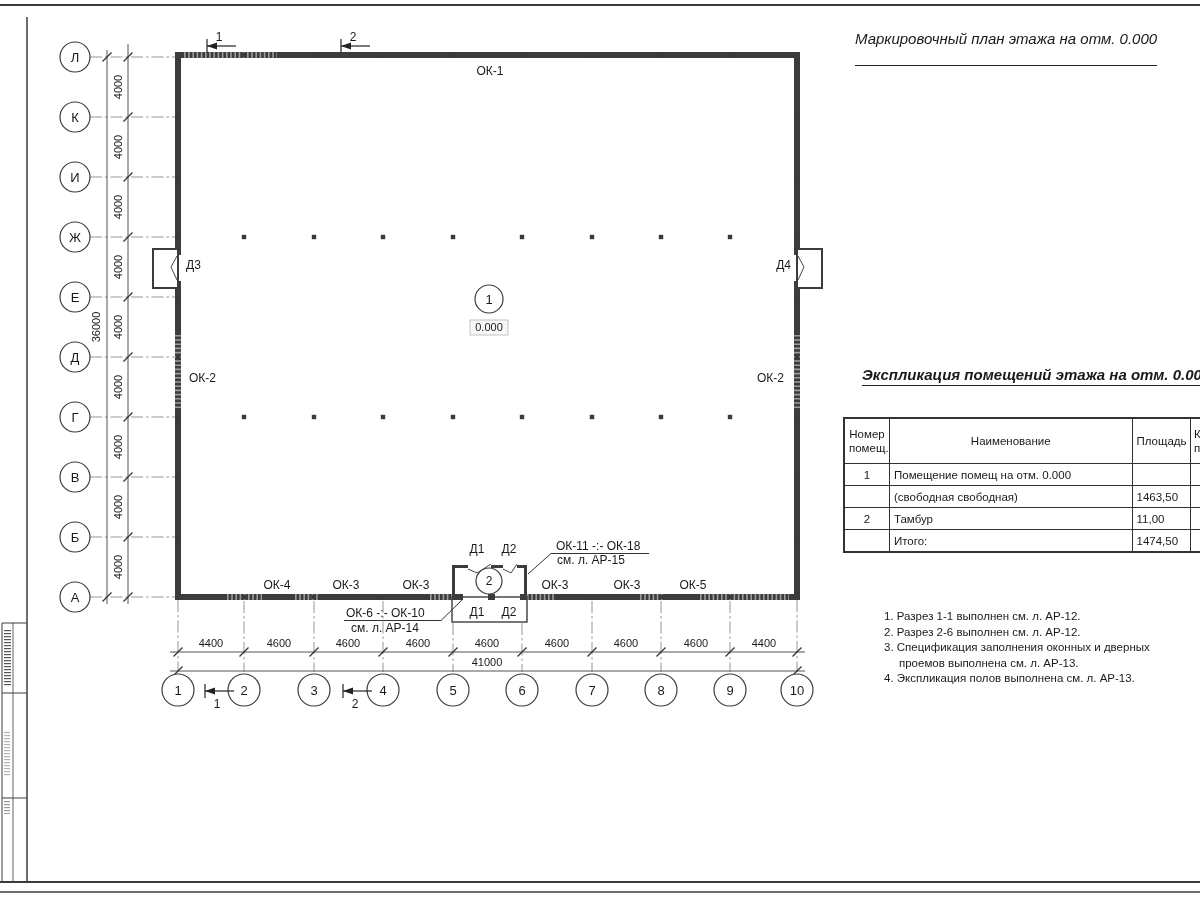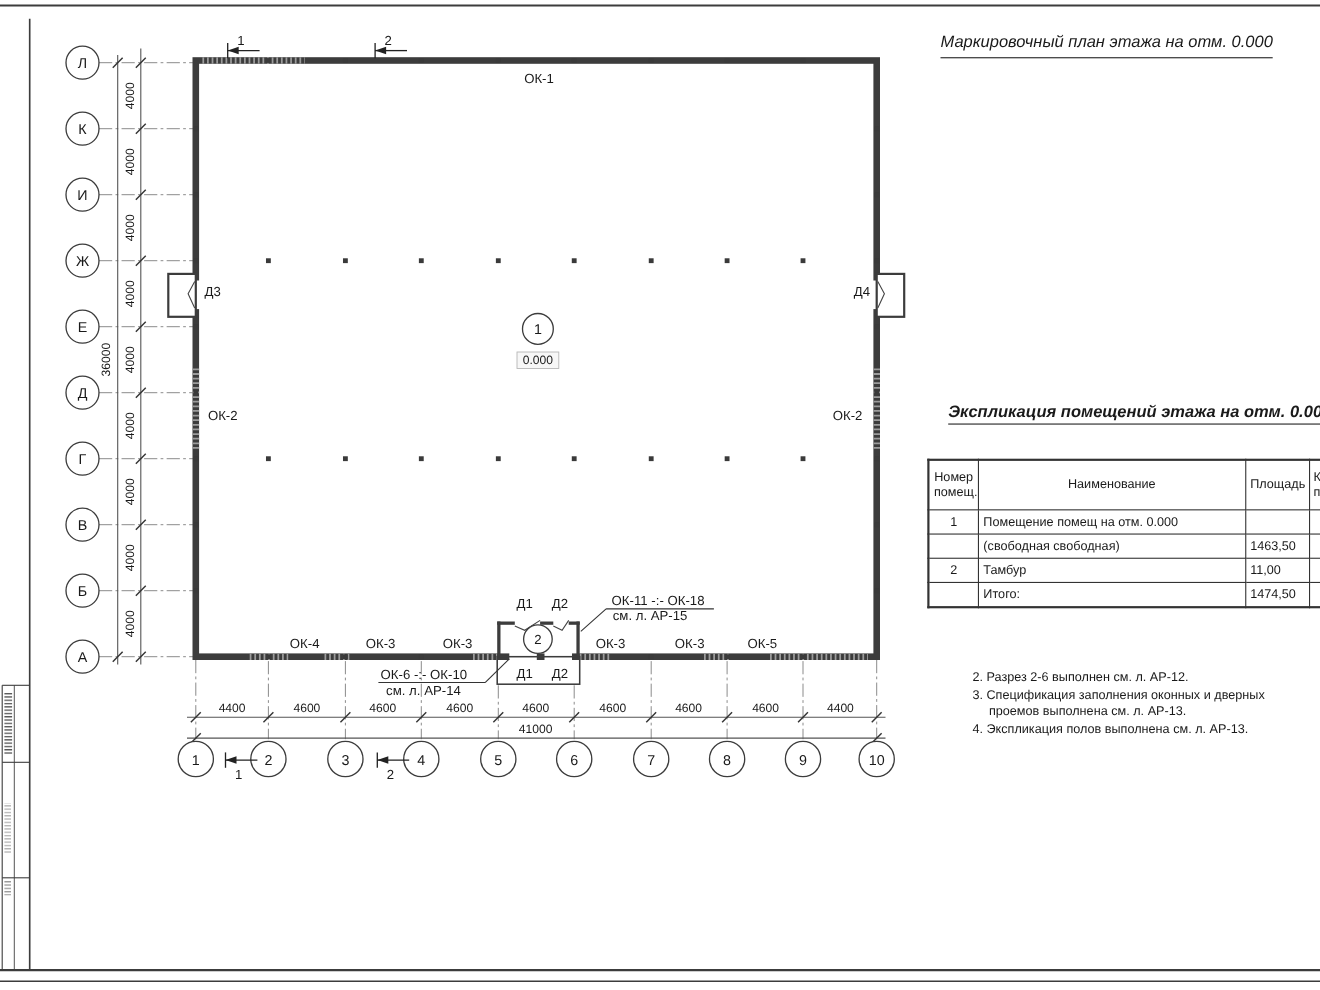--- a/index.html
+++ b/index.html
@@ -19,21 +19,21 @@
   .dim{stroke:#555;stroke-width:1;fill:none;}
   .cl{stroke:#8a8a8a;stroke-width:0.9;fill:none;stroke-dasharray:12 3 2.5 3;}
   .wall{stroke:#3c3c3c;stroke-width:6;fill:none;}
   .win{stroke:#9c9c9c;stroke-width:6;fill:none;stroke-dasharray:1.6 2.6;}
   .ld{stroke:#333;stroke-width:1;fill:none;}
   .sec{stroke:#222;stroke-width:1.2;fill:none;}
   .frame{stroke:#3c3c3c;fill:none;}
 
   .plan-title{
     left:855px;top:30px;font-size:15px;font-style:italic;
-    border-bottom:1.4px solid #222;padding-bottom:5px;white-space:nowrap;
+    border-bottom:1.4px solid #222;padding-bottom:18px;white-space:nowrap;
   }
   .table-title{
     left:862px;top:366px;font-size:15px;font-style:italic;font-weight:bold;
     border-bottom:1.4px solid #222;padding-bottom:2px;white-space:nowrap;
   }
   .spec-table{left:843px;top:417px;}
   .spec-table table{border-collapse:collapse;table-layout:fixed;width:383px;}
   .spec-table th,.spec-table td{
     border:1px solid #333;font-size:11.5px;font-weight:normal;
     padding:1px 4px;overflow:hidden;white-space:nowrap;
@@ -405,16 +405,17 @@
         <td></td>
         <td class="td-r">Итого:</td>
         <td class="td-r">1474,50</td>
         <td></td>
       </tr>
     </tbody>
   </table>
 </div>
 
 <div class="abs notes">
+  <div class="note">1. Разрез 1-1 выполнен см. л. АР-12.</div>
   <div class="note">2. Разрез 2-6 выполнен см. л. АР-12.</div>
   <div class="note">3. Спецификация заполнения оконных и дверных проемов выполнена см. л. АР-13.</div>
   <div class="note">4. Экспликация полов выполнена см. л. АР-13.</div>
 </div>
 
 </body></html>

